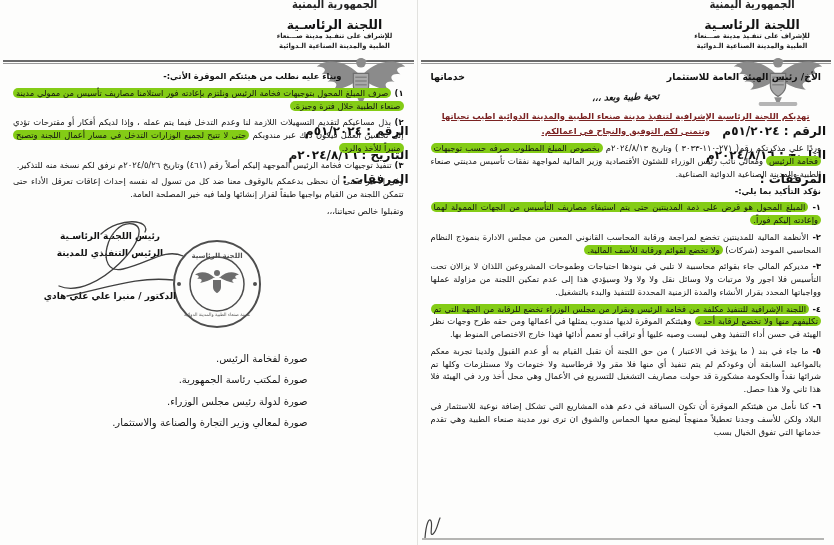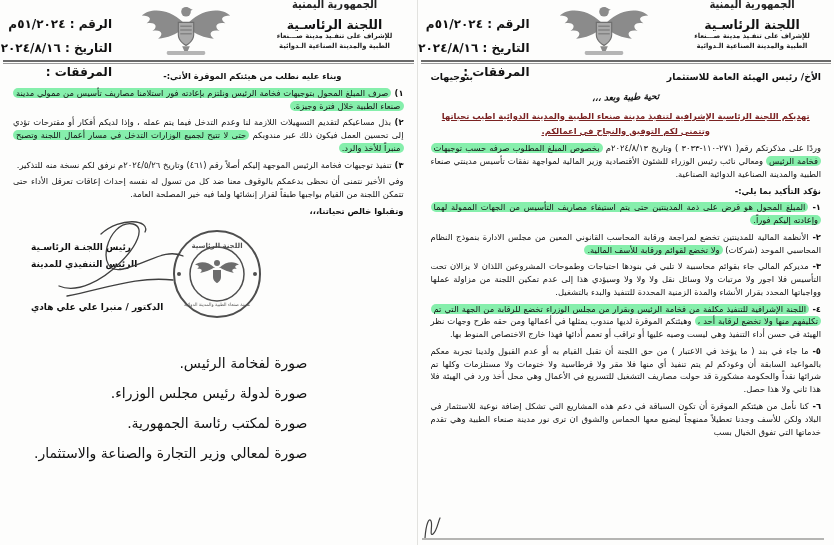--- a/index.html
+++ b/index.html
@@ -1,45 +1,45 @@
 <!DOCTYPE html>
 <html lang="ar"><head>
 <meta charset="utf-8">
 <style>
   html,body{margin:0;padding:0;background:#e9e9e7;}
   .sheet{width:834px;height:545px;display:flex;direction:ltr;background:#fdfdfc;position:relative;font-family:"DejaVu Sans",sans-serif;}
   .page{width:417px;height:545px;direction:rtl;position:relative;overflow:hidden;background:#fdfdfc;color:#111;}
   .page-right{border-left:1px solid #e2e2df;}
   
-  .hdr{display:flex;align-items:flex-start;padding:1px 8px 0;height:58px;}
+  .hdr{display:flex;align-items:flex-start;padding:1px 8px 0;height:58px;flex-direction:column;}
   .hdr-titles{width:148px;text-align:center;margin-top:-3px;}
   .republic{font-size:10px;font-weight:bold;letter-spacing:1px;transform:scaleY(1.15);color:#222;white-space:nowrap;overflow:hidden;}
   .committee{font-size:12.5px;font-weight:bold;margin-top:8px;}
   .sub{font-size:6.8px;font-weight:bold;line-height:1.45;color:#222;}
   .emblem-wrap{flex:1;display:flex;justify-content:center;padding-top:2px;}
   .refs{width:104px;font-size:12px;font-weight:bold;padding-top:11px;text-align:right;line-height:2.0;white-space:nowrap;}
   .hdr-rule{margin:1px 3px 0;border-top:2px solid #6a6a6a;border-bottom:1px solid #9a9a9a;height:1px;}
   
   .bd{padding:2px 13px 0;font-size:8.4px;line-height:1.52;text-align:justify;}
   .bd p{margin:4px 0;}
   .addr-row{display:flex;justify-content:space-between;font-weight:bold;font-size:9.3px;margin:4px 0 1px;}
   .greeting{width:max-content;margin:7px auto 3px;font-weight:bold;font-style:italic;font-size:9px;transform:rotate(-1.5deg);}
   .intro{text-align:center;font-weight:bold;color:#7b2222;text-decoration:underline;line-height:1.75;margin:2px 0 5px;}
   .affirm{font-weight:bold;}
   .num{font-weight:bold;}
-  .hl{background:#86efac;border-radius:8px;padding:0 3px;box-decoration-break:clone;-webkit-box-decoration-break:clone;}
+  .hl{background:#84cc16;border-radius:8px;padding:0 3px;box-decoration-break:clone;-webkit-box-decoration-break:clone;}
   .lead-bold{font-weight:bold;margin-right:62px !important;}
   
   .sig-area{position:relative;height:112px;margin-top:2px;}
-  .stamp{position:absolute;left:158px;top:6px;}
-  .sig-block{position:absolute;left:18px;top:6px;width:158px;text-align:left;font-weight:bold;font-size:9px;line-height:1.9;margin-top:11px;}
+  .stamp{position:absolute;left:158px;top:16px;}
+  .sig-block{position:absolute;left:18px;top:6px;width:158px;text-align:center;font-weight:bold;font-size:9px;line-height:1.9;}
   .sig-name{margin-top:26px;font-size:9px;}
   .sig-scrawl{position:absolute;left:28px;top:-8px;pointer-events:none;}
-  .regards{width:max-content;margin:6px 95px 0 auto;font-weight:bold;}
-  .cc{list-style:none;margin:14px 96px 0 0;padding:0;font-size:14px;line-height:2.15;text-align:right;}
+  .regards{width:max-content;margin:6px 95px 0 auto;font-weight:normal;}
+  .cc{list-style:none;margin:14px 96px 0 0;padding:0;font-size:10px;line-height:2.15;text-align:right;}
   
   .bottom-line{position:absolute;left:4px;right:10px;bottom:5px;border-top:2px solid #b5b5b3;}
   .mark-n{position:absolute;left:4px;bottom:0px;}
 </style>
 </head>
 <body>
 
 <div class="sheet">
 
   <div class="page page-left">
@@ -108,22 +108,22 @@
         </div>
         <div class="sig-scrawl">
           <svg width="150" height="100" viewBox="0 0 150 100">
             <path d="M18 72 C55 88 118 16 92 10 C66 5 52 62 82 55 C108 49 124 34 142 42 M26 82 C66 74 96 62 132 66 M60 20 C80 2 110 6 104 18" fill="none" stroke="#3f3f3f" stroke-width="1.3" stroke-linecap="round"></path>
           </svg>
         </div>
       </div>
 
       <ul class="cc">
         <li>صورة لفخامة الرئيس.</li>
+        <li>صورة لمكتب رئاسة الجمهورية.</li>
         <li>صورة لدولة رئيس مجلس الوزراء.</li>
-        <li>صورة لمكتب رئاسة الجمهورية.</li>
         <li>صورة لمعالي وزير التجارة والصناعة والاستثمار.</li>
       </ul>
     </div>
   </div>
 
   <div class="page page-right">
     <div class="hdr">
       <div class="hdr-titles">
         <div class="republic">الجمهورية اليمنية</div>
         <div class="committee">اللجنة الرئاسـية</div>
@@ -148,21 +148,21 @@
         <div>الرقم : ٥١/٢٠٢٤م</div>
         <div>التاريخ : ٢٠٢٤/٨/١٦م</div>
         <div>المرفقات :</div>
       </div>
     </div>
     <div class="hdr-rule"></div>
 
     <div class="bd">
       <div class="addr-row">
         <span>الأخ/ رئيس الهيئة العامة للاستثمار</span>
-        <span>بتوجيهات</span>
+        <span>خدماتها</span>
       </div>
       <div class="greeting">تحية طيبة وبعد ،،،</div>
       <p class="intro">تهديكم اللجنة الرئاسية الإشرافية لتنفيذ مدينة صنعاء الطبية والمدينة الدوائية اطيب تحياتها وتتمنى لكم التوفيق والنجاح في اعمالكم.</p>
 
       <p><span>وردًا على مذكرتكم رقم( ٢٧١-١١٠-٣٠٣٣ ) وتاريخ ٢٠٢٤/٨/١٣م </span><span class="hl">بخصوص المبلغ المطلوب صرفه حسب توجيهات فخامة الرئيس</span><span> ومعالي نائب رئيس الوزراء للشئون الأقتصادية وزير المالية لمواجهة نفقات تأسيس مدينتي صنعاء الطبية والمدينة الصناعية الدوائية الصناعية.</span></p>
 
       <p class="affirm">نؤكد التأكيد بما يلي:-</p>
 
       <p><span class="num">١- </span><span class="hl">المبلغ المحول هو قرض على ذمة المدينتين حتى يتم استيفاء مصاريف التأسيس من الجهات الممولة لهما وإعادته إليكم فوراً.</span></p>
 

